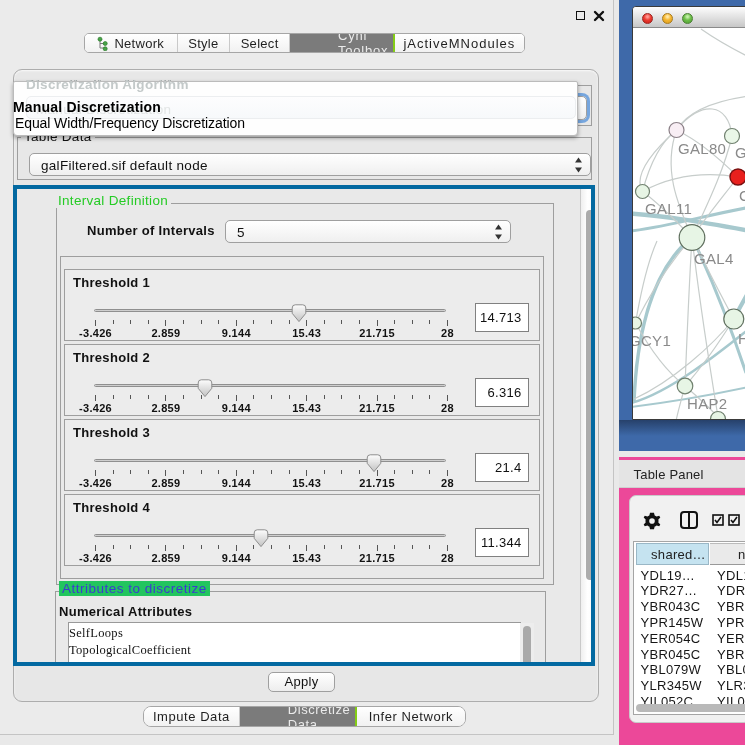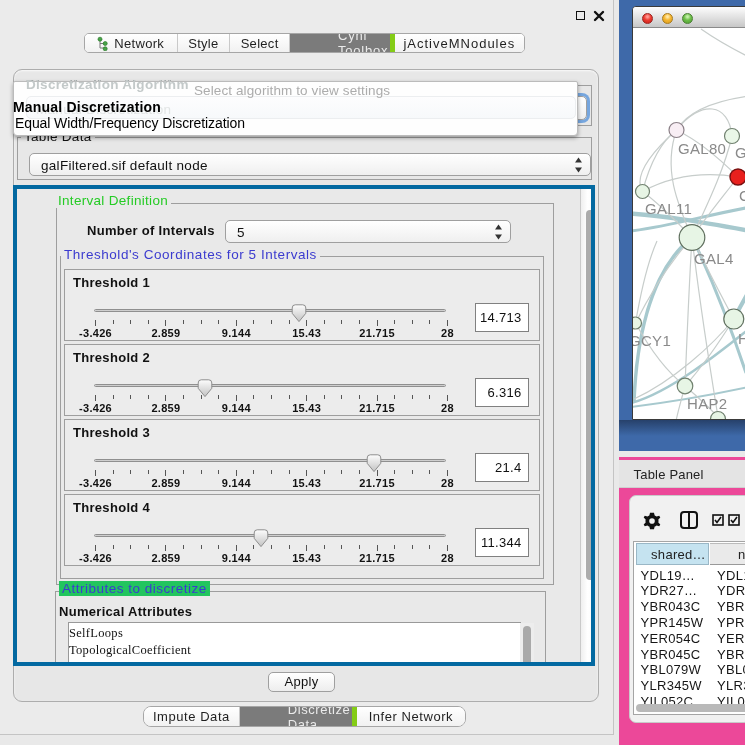--- a/index.html
+++ b/index.html
@@ -8,21 +8,21 @@
 #root{position:absolute;left:0;top:0;width:745px;height:745px;overflow:hidden;}
 
 #lwin{left:0;top:0;width:614px;height:735px;background:#EBEBEB;border-right:1px solid #C4C4C4;border-bottom:1px solid #C4C4C4;}
 #ltitle{left:0;top:0;width:614px;height:26px;background:linear-gradient(#ECECEC,#DFDFDF);border-bottom:1px solid #C2C2C2;}
 #ltitle span{position:absolute;left:6px;top:6px;font-size:14px;letter-spacing:0.35px;color:#1a1a1a;}
 #btn-float{left:576px;top:11px;width:9px;height:9px;border:1.6px solid #111;}
 #panel{left:13px;top:69px;width:586px;height:633px;background:#E7E7E7;border:1px solid #ADADAD;border-radius:9px;box-shadow:inset 0 1px 2px rgba(255,255,255,.8);}
 
 #tabbar{left:84px;top:33px;width:441px;height:20px;background:#FCFCFC;border:1px solid #A6A6A6;border-radius:5px;overflow:hidden;display:flex;}
 .tab{height:100%;font-size:13px;color:#1f1f1f;display:flex;align-items:center;justify-content:center;border-right:1px solid #C9C9C9;background:linear-gradient(#FFFFFF,#F1F1F1);}
-.tab.sel{background:#7B7B7B;color:#EBEBEB;border-right:5px solid #84cc16;padding-left:48px;}
+.tab.sel{background:#7B7B7B;color:#EBEBEB;border-right:2px solid #84cc16;padding-left:48px;}
 
 .grp{border:1px solid #9E9E9E;}
 .gtitle{position:absolute;font-size:13.5px;background:#E7E7E7;padding:0 3px;white-space:nowrap;}
 
 .combo{position:absolute;background:linear-gradient(#FFFFFF,#EFEFEF);border:1px solid #9F9F9F;border-radius:5px;font-size:13.5px;color:#111;}
 .combo .ct{position:absolute;left:11px;top:50%;transform:translateY(-50%);white-space:nowrap;}
 .spin{position:absolute;right:7px;top:50%;transform:translateY(-50%);width:9px;height:16px;}
 
 #popup{left:13px;top:81px;width:565px;height:55px;background:#FEFEFE;border:1px solid #BBBBBB;border-radius:2px 2px 4px 4px;box-shadow:0 2px 4px rgba(0,0,0,0.35);z-index:30;}
 
@@ -96,38 +96,36 @@
   <div class="gtitle" style="left:21px;top:128.5px;color:#111;background:#E7E7E7">Table Data</div>
   <div class="combo" style="left:29px;top:153px;width:562px;height:23px">
         <span class="ct">galFiltered.sif default node</span>
     <svg class="spin" viewBox="0 0 9 16">
           <path d="M4.5,0.5 L8,5.5 L1,5.5 Z" fill="#333"></path>
           <path d="M4.5,15.5 L8,10.5 L1,10.5 Z" fill="#333"></path>
         </svg>
       </div>
 
   <div id="popup" class="abs"></div>
-  <div class="abs" style="left:194px;top:82.5px;font-size:13.5px;letter-spacing:0.1px;color:#ACACAC;z-index:32">Select algorithm to view settings</div>
   <div class="abs" style="left:13px;top:98.5px;font-size:14px;font-weight:bold;letter-spacing:0.2px;color:#000;z-index:32">Manual Discretization</div>
   <div class="abs" style="left:15px;top:114.5px;font-size:14px;letter-spacing:-0.1px;color:#000;z-index:32">Equal Width/Frequency Discretization</div>
 
   <div id="vp" class="abs">
 
     <div class="abs grp" style="left:39px;top:14px;width:498px;height:382px"></div>
     <div class="gtitle" style="left:38px;top:3.5px;color:#25CB25;background:#E9E9E9">Interval Definition</div>
     <div class="abs" style="left:70px;top:34px;font-size:13px;font-weight:bold;color:#111">Number of Intervals</div>
     <div class="combo" style="left:208px;top:31px;width:286px;height:23px">
           <span class="ct">5</span>
       <svg class="spin" viewBox="0 0 9 16">
             <path d="M4.5,0.5 L8,5.5 L1,5.5 Z" fill="#333"></path>
             <path d="M4.5,15.5 L8,10.5 L1,10.5 Z" fill="#333"></path>
           </svg>
         </div>
     <div class="abs grp" style="left:43px;top:67px;width:484px;height:323px"></div>
-    <div class="gtitle" style="left:44px;top:58px;letter-spacing:0.55px;color:#3B3BCF;background:#E9E9E9">Threshold's Coordinates for 5 Intervals</div>
     <div id="tp1" class="tpanel" style="top:80px">
           <div class="tt">Threshold 1</div>
           <div class="groove"></div>
           <div class="ticks"></div>
           <div class="ticksM"></div>
           <div class="slbl" style="left:30.5px">-3.426</div>
           <div class="slbl" style="left:100.9px">2.859</div>
           <div class="slbl" style="left:171.3px">9.144</div>
           <div class="slbl" style="left:241.70000000000002px">15.43</div>
           <div class="slbl" style="left:312.1px">21.715</div>

